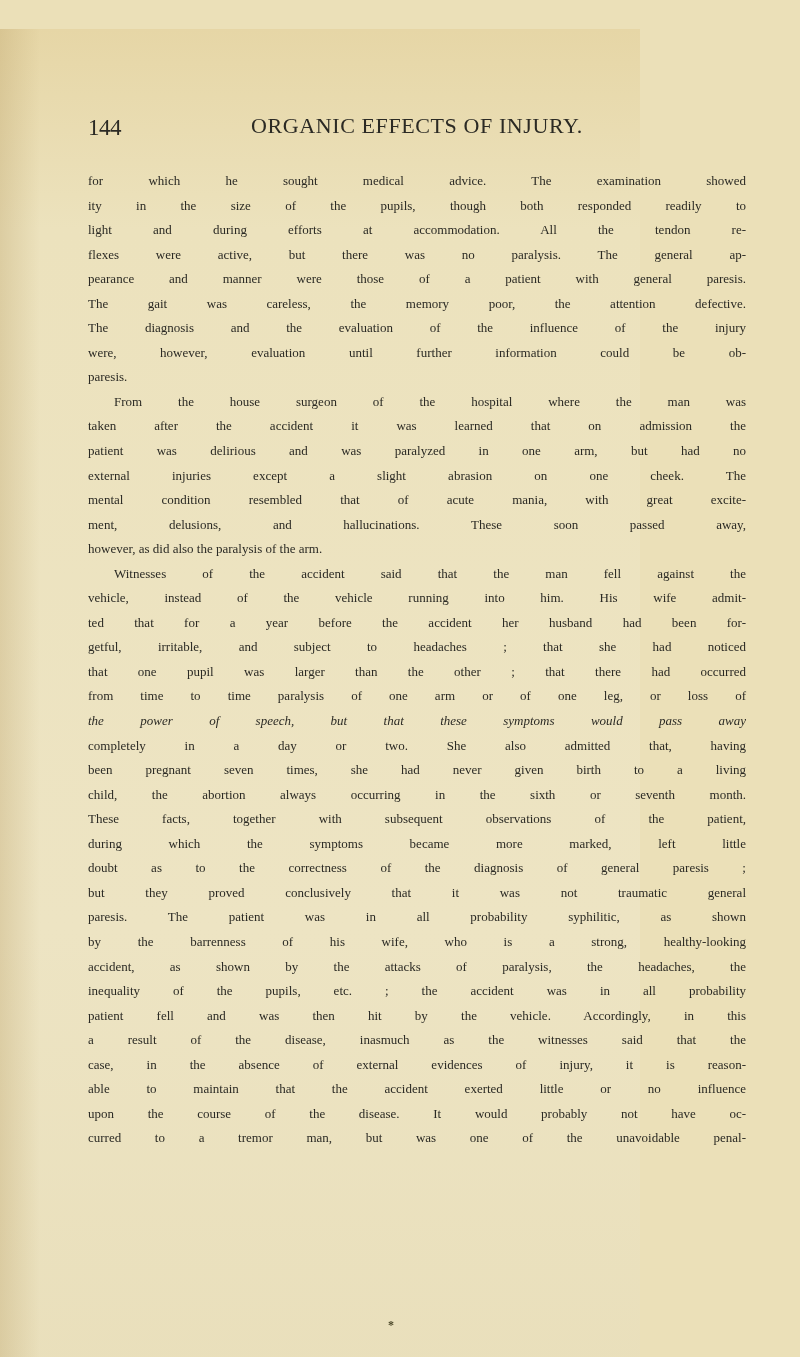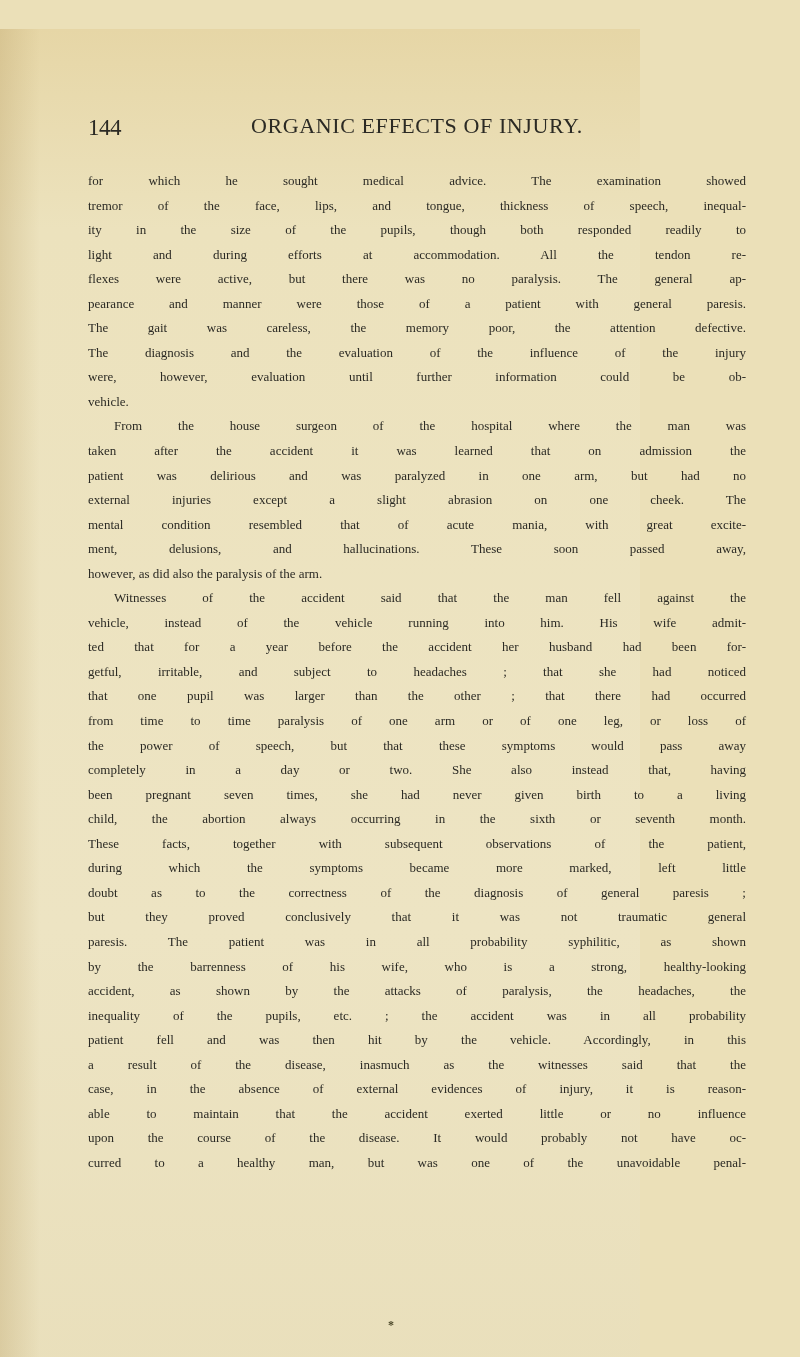--- a/index.html
+++ b/index.html
@@ -79,56 +79,55 @@
 <body>
 
 <div class="page">
   <div class="running-head">
     <span class="page-number">144</span>
     <span class="running-title">ORGANIC EFFECTS OF INJURY.</span>
   </div>
 
   <div class="body-text" id="body-text">
       <div class="line" style="white-space: normal;">for which he sought medical advice.  The examination showed</div>
-      <div class="line" style="white-space: normal;">tremor of the face, lips, and tongue, thickness of speech, inequal-</div>
       <div class="line" style="white-space: normal;">ity in the size of the pupils, though both responded readily to</div>
       <div class="line" style="white-space: normal;">light and during efforts at accommodation.  All the tendon re-</div>
       <div class="line" style="white-space: normal;">flexes were active, but there was no paralysis.  The general ap-</div>
       <div class="line" style="white-space: normal;">pearance and manner were those of a patient with general paresis.</div>
       <div class="line" style="white-space: normal;">The gait was careless, the memory poor, the attention defective.</div>
       <div class="line" style="white-space: normal;">The diagnosis and the evaluation of the influence of the injury</div>
       <div class="line" style="white-space: normal;">were, however, evaluation until further information could be ob-</div>
-      <div class="line last">vehicle.</div>
+      <div class="line last">paresis.</div>
       <div class="line indent" style="white-space: normal;">From the house surgeon of the hospital where the man was</div>
       <div class="line" style="white-space: normal;">taken after the accident it was learned that on admission the</div>
       <div class="line" style="white-space: normal;">patient was delirious and was paralyzed in one arm, but had no</div>
       <div class="line" style="white-space: normal;">external injuries except a slight abrasion on one cheek.  The</div>
       <div class="line" style="white-space: normal;">mental condition resembled that of acute mania, with great excite-</div>
       <div class="line" style="white-space: normal;">ment, delusions, and hallucinations.  These soon passed away,</div>
       <div class="line last">however, as did also the paralysis of the arm.</div>
       <div class="line indent" style="white-space: normal;">Witnesses of the accident said that the man fell against the</div>
       <div class="line" style="white-space: normal;">vehicle, instead of the vehicle running into him.  His wife admit-</div>
       <div class="line" style="white-space: normal;">ted that for a year before the accident her husband had been for-</div>
       <div class="line" style="white-space: normal;">getful, irritable, and subject to headaches ; that she had noticed</div>
       <div class="line" style="white-space: normal;">that one pupil was larger than the other ; that there had occurred</div>
       <div class="line" style="white-space: normal;">from time to time paralysis of one arm or of one leg, or loss of</div>
-      <div class="line" style="white-space: normal;">the power of speech, but that these symptoms would pass away</div>
-      <div class="line" style="white-space: normal;">completely in a day or two.  She also instead that, having</div>
+      <div class="line" style="white-space: normal; font-style: italic;">the power of speech, but that these symptoms would pass away</div>
+      <div class="line" style="white-space: normal;">completely in a day or two.  She also admitted that, having</div>
       <div class="line" style="white-space: normal;">been pregnant seven times, she had never given birth to a living</div>
       <div class="line" style="white-space: normal;">child, the abortion always occurring in the sixth or seventh month.</div>
       <div class="line" style="white-space: normal;">These facts, together with subsequent observations of the patient,</div>
       <div class="line" style="white-space: normal;">during which the symptoms became more marked, left little</div>
       <div class="line" style="white-space: normal;">doubt as to the correctness of the diagnosis of general paresis ;</div>
       <div class="line" style="white-space: normal;">but they proved conclusively that it was not traumatic general</div>
       <div class="line" style="white-space: normal;">paresis.  The patient was in all probability syphilitic, as shown</div>
       <div class="line" style="white-space: normal;">by the barrenness of his wife, who is a strong, healthy-looking</div>
       <div class="line" style="white-space: normal;">accident, as shown by the attacks of paralysis, the headaches, the</div>
       <div class="line" style="white-space: normal;">inequality of the pupils, etc. ; the accident was in all probability</div>
       <div class="line" style="white-space: normal;">patient fell and was then hit by the vehicle.  Accordingly, in this</div>
       <div class="line" style="white-space: normal;">a result of the disease, inasmuch as the witnesses said that the</div>
       <div class="line" style="white-space: normal;">case, in the absence of external evidences of injury, it is reason-</div>
       <div class="line" style="white-space: normal;">able to maintain that the accident exerted little or no influence</div>
       <div class="line" style="white-space: normal;">upon the course of the disease.  It would probably not have oc-</div>
-      <div class="line" style="white-space: normal;">curred to a healthy man, but was one of the unavoidable penal-</div>
+      <div class="line" style="white-space: normal;">curred to a tremor man, but was one of the unavoidable penal-</div>
     </div>
 
   <div class="footer-mark">*</div>
 </div>
 
 </body></html>

